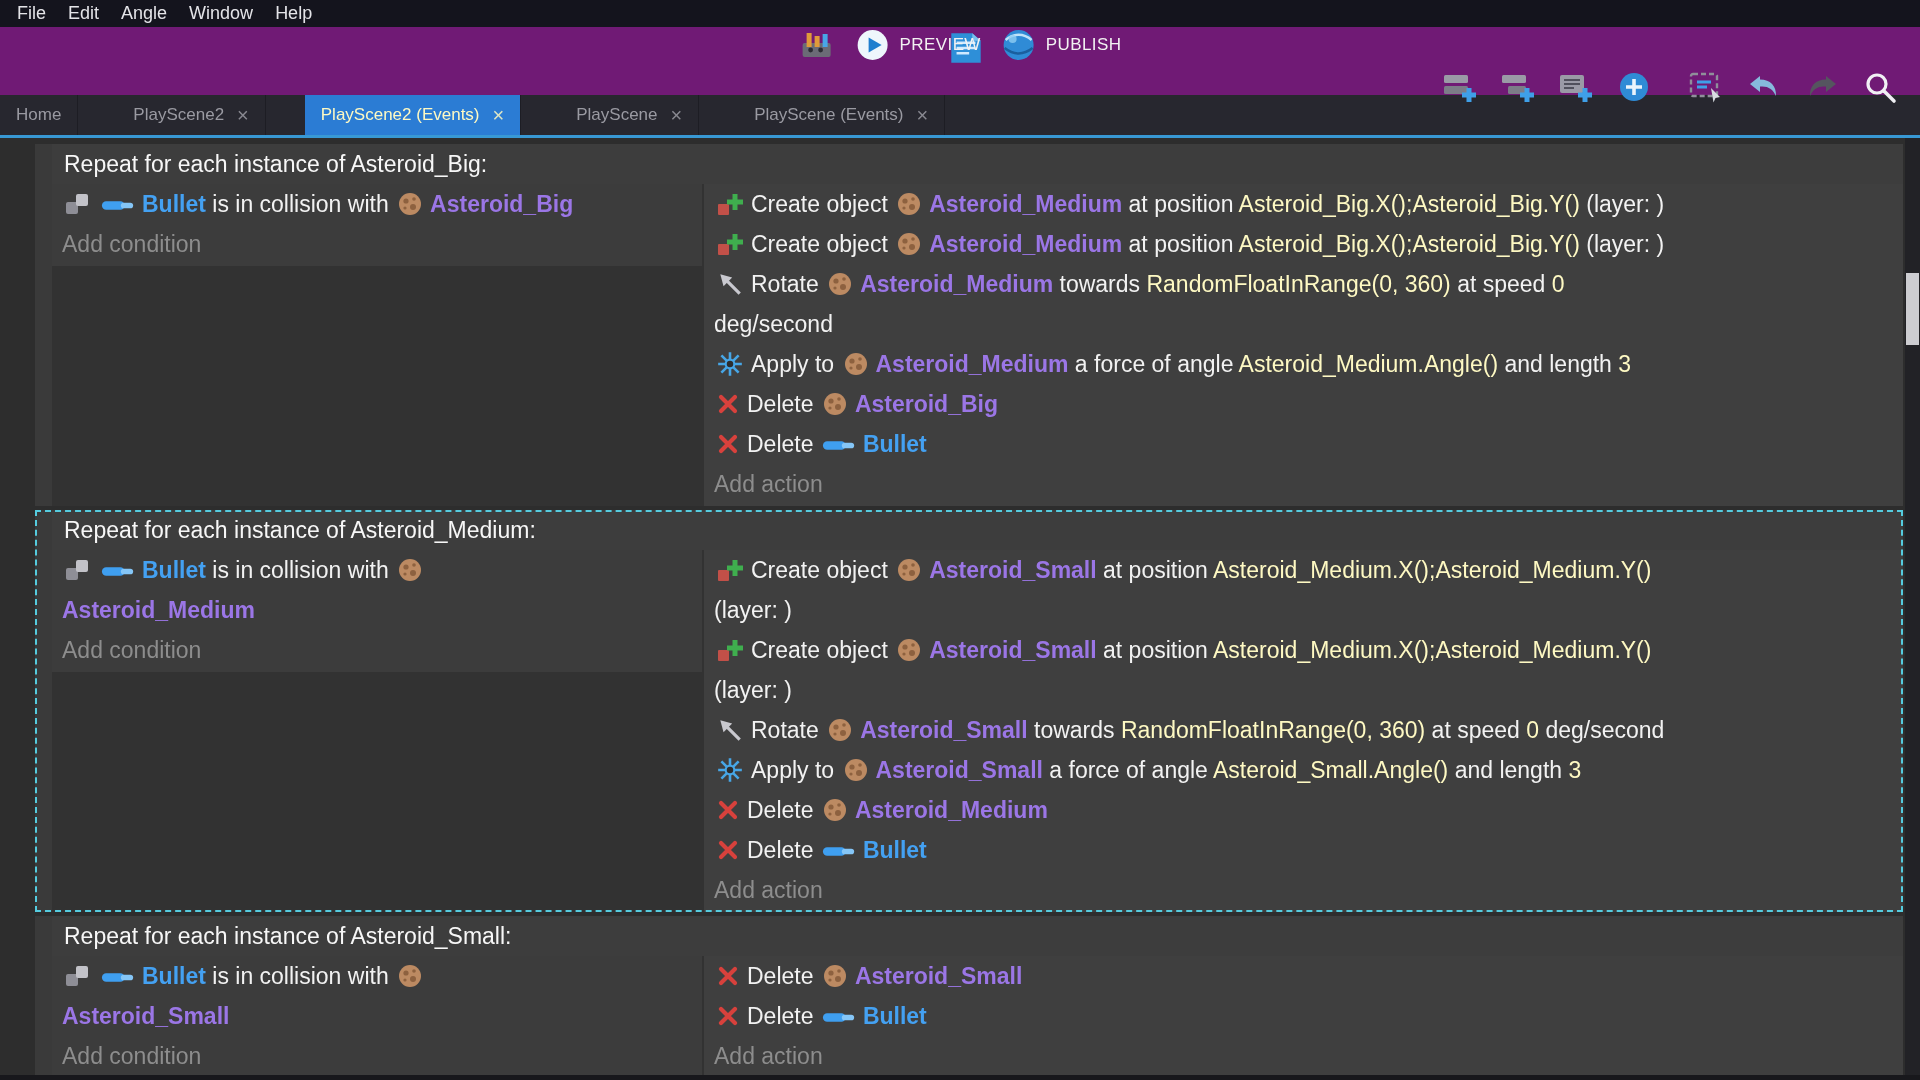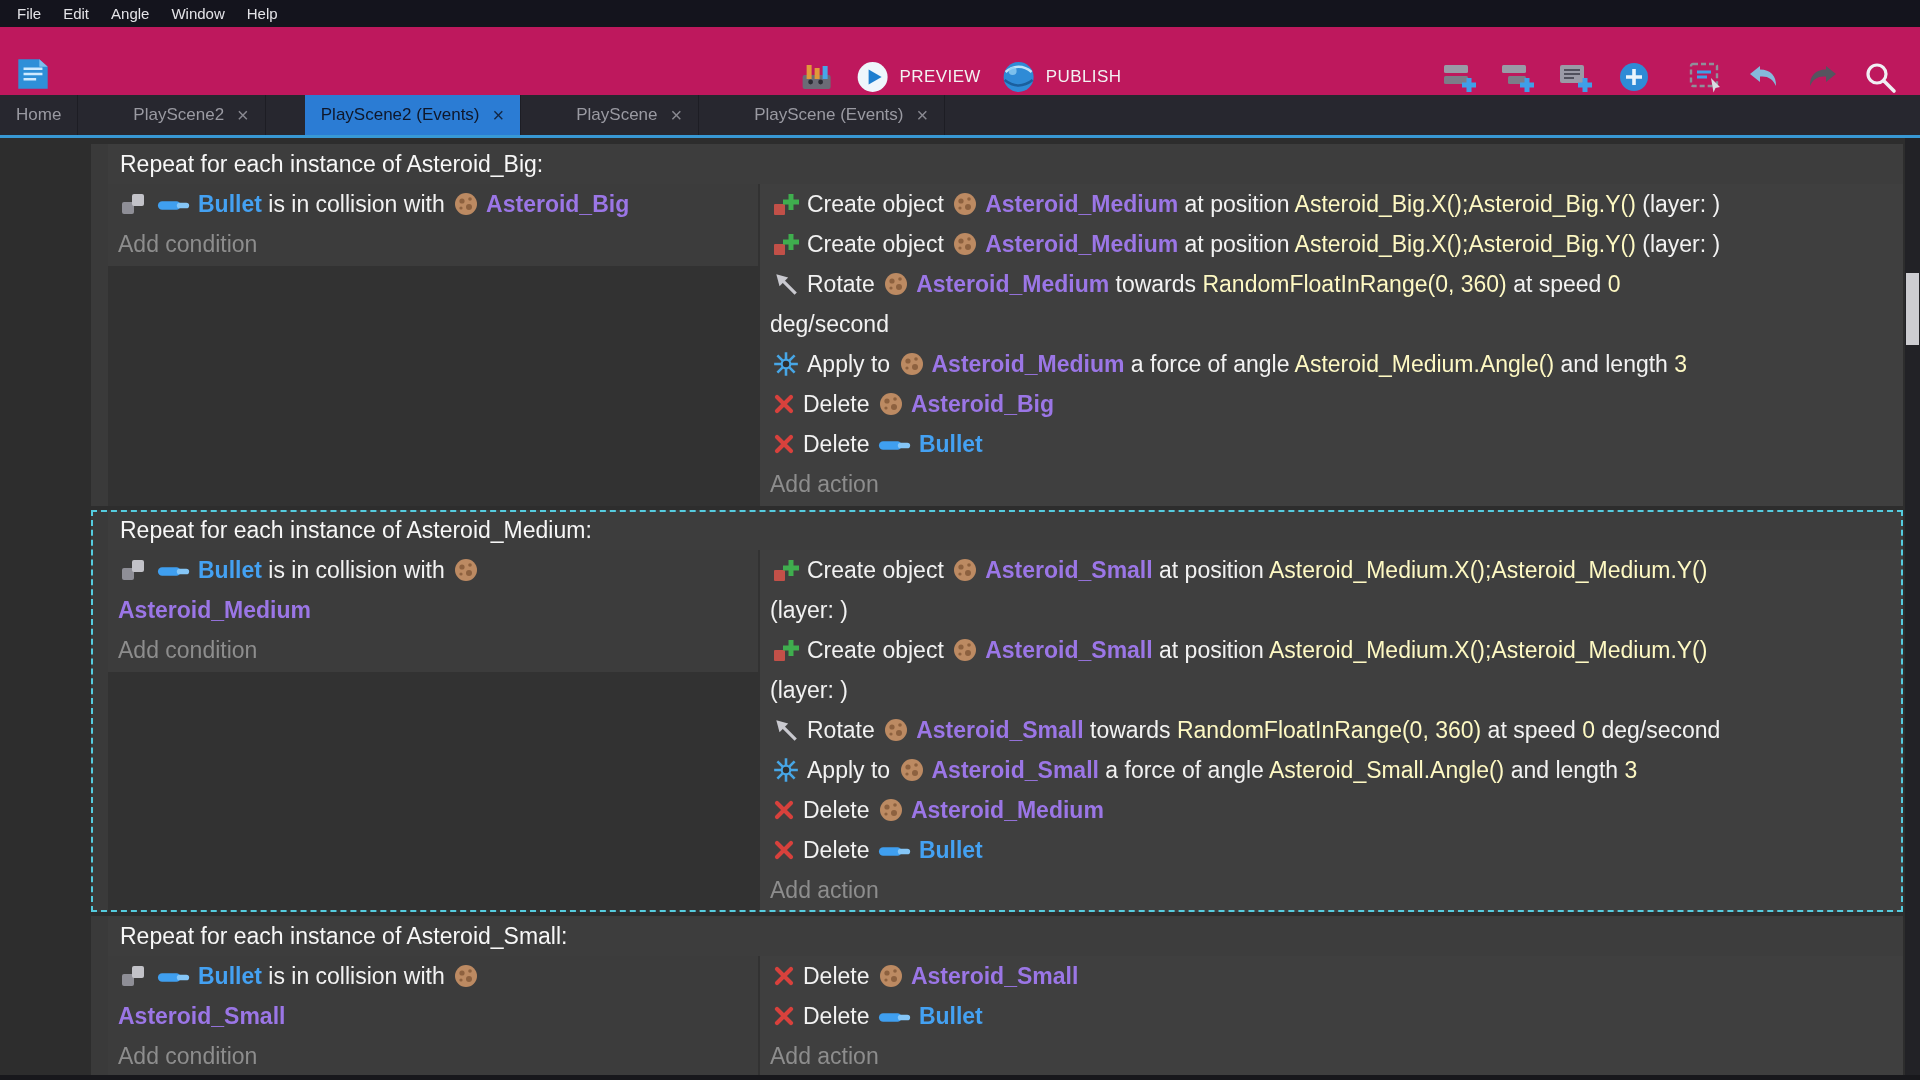--- a/index.html
+++ b/index.html
@@ -1,41 +1,41 @@
 <!DOCTYPE html>
 <html><head>
 <meta charset="utf-8">
 <style>
   html,body{margin:0;padding:0;width:1920px;height:1080px;overflow:hidden;background:#2d2d2d;
     font-family:"Liberation Sans","DejaVu Sans",sans-serif;}
   .app{position:relative;width:1920px;height:1080px;}
 
   
   .menubar{height:27px;background:#14141d;display:flex;align-items:center;padding:0 6px;}
-  .menu-item{color:#e4e4e8;font-size:15px;padding:0 11px;height:100%;display:flex;align-items:center;cursor:default;}
+  .menu-item{color:#e4e4e8;font-size:18px;padding:0 11px;height:100%;display:flex;align-items:center;cursor:default;}
 
   
-  .toolbar{height:68px;background:#be185d;display:flex;align-items:flex-end;position:relative;}
+  .toolbar{height:68px;background:#701a75;display:flex;align-items:center;position:relative;flex-direction:column;}
   .tb-logo{margin-left:12px;width:42px;height:42px;display:inline-block;}
   .tb-center{position:absolute;left:50%;transform:translateX(-50%);display:flex;align-items:center;gap:20px;}
   .tb-btn{display:flex;align-items:center;gap:9px;color:#f2f2f2;font-size:17px;letter-spacing:.4px;cursor:default;}
   .icn-toolbar{width:36px;height:36px;display:inline-block;flex-shrink:0;}
   .tb-right{margin-left:auto;display:flex;align-items:center;gap:22px;padding-right:22px;}
   .tb-right .icn-toolbar:nth-child(5){margin-left:14px;}
   .icn-toolbar svg,.tb-logo svg{width:100%;height:100%;display:block;}
 
   
   .tabbar{height:40px;background:#27272f;display:flex;align-items:stretch;border-bottom:3px solid #3898d4;gap:39px;}
   .tab{display:flex;align-items:center;padding:0 16px;font-size:17px;color:#9a9aa2;gap:13px;border-right:1px solid #1d1d24;cursor:default;}
-  .tab.active{background:#2b7cd4;color:#0f172a;}
+  .tab.active{background:#2b7cd4;color:#fef9c3;}
   .tab-close{font-size:20px;line-height:20px;color:inherit;opacity:.85;}
 
   
   .events-area{position:relative;height:942px;background:#2d2d2d;overflow:hidden;
-    padding:6px 17px 0 91px;box-sizing:border-box;}
+    padding:6px 17px 0 35px;box-sizing:border-box;}
   .event{display:flex;margin-bottom:4px;}
   .event.selected{outline:2px dashed #55ccdf;outline-offset:-2px;}
   .event-handle{width:17px;background:#3a3a3a;flex-shrink:0;}
   .event-main{flex:1;display:flex;flex-direction:column;min-width:0;}
   .event-header{background:#3d3d3d;color:#f7f7f7;font-size:23px;line-height:40px;padding:0 12px;}
   .event-body{display:flex;background:#323232;flex:1;}
   .cond-cell{width:650px;flex-shrink:0;background:#3c3c3c;align-self:flex-start;margin-right:2px;padding:0 0 2px 0;}
   .act-cell{flex:1;background:#3f3f3f;padding:0 0 2px 0;min-width:0;}
   .ev-row{font-size:23px;line-height:40px;color:#f2f2f2;padding:0 10px;}
   .add-link{color:#8d8d8d;font-size:23px;line-height:40px;padding:0 10px;cursor:default;}

